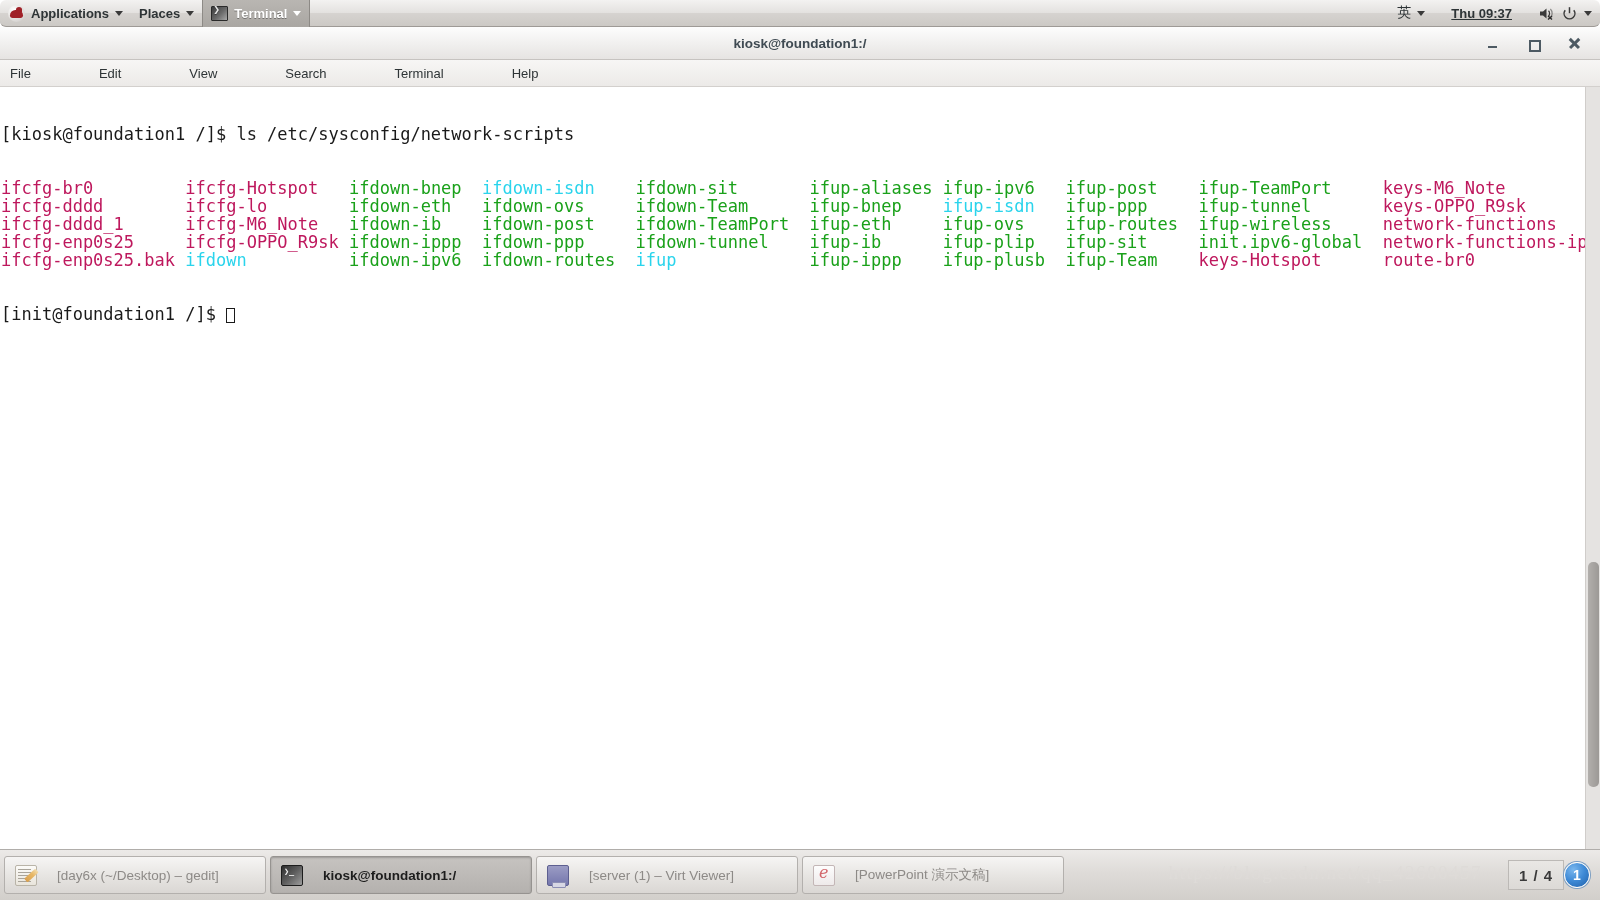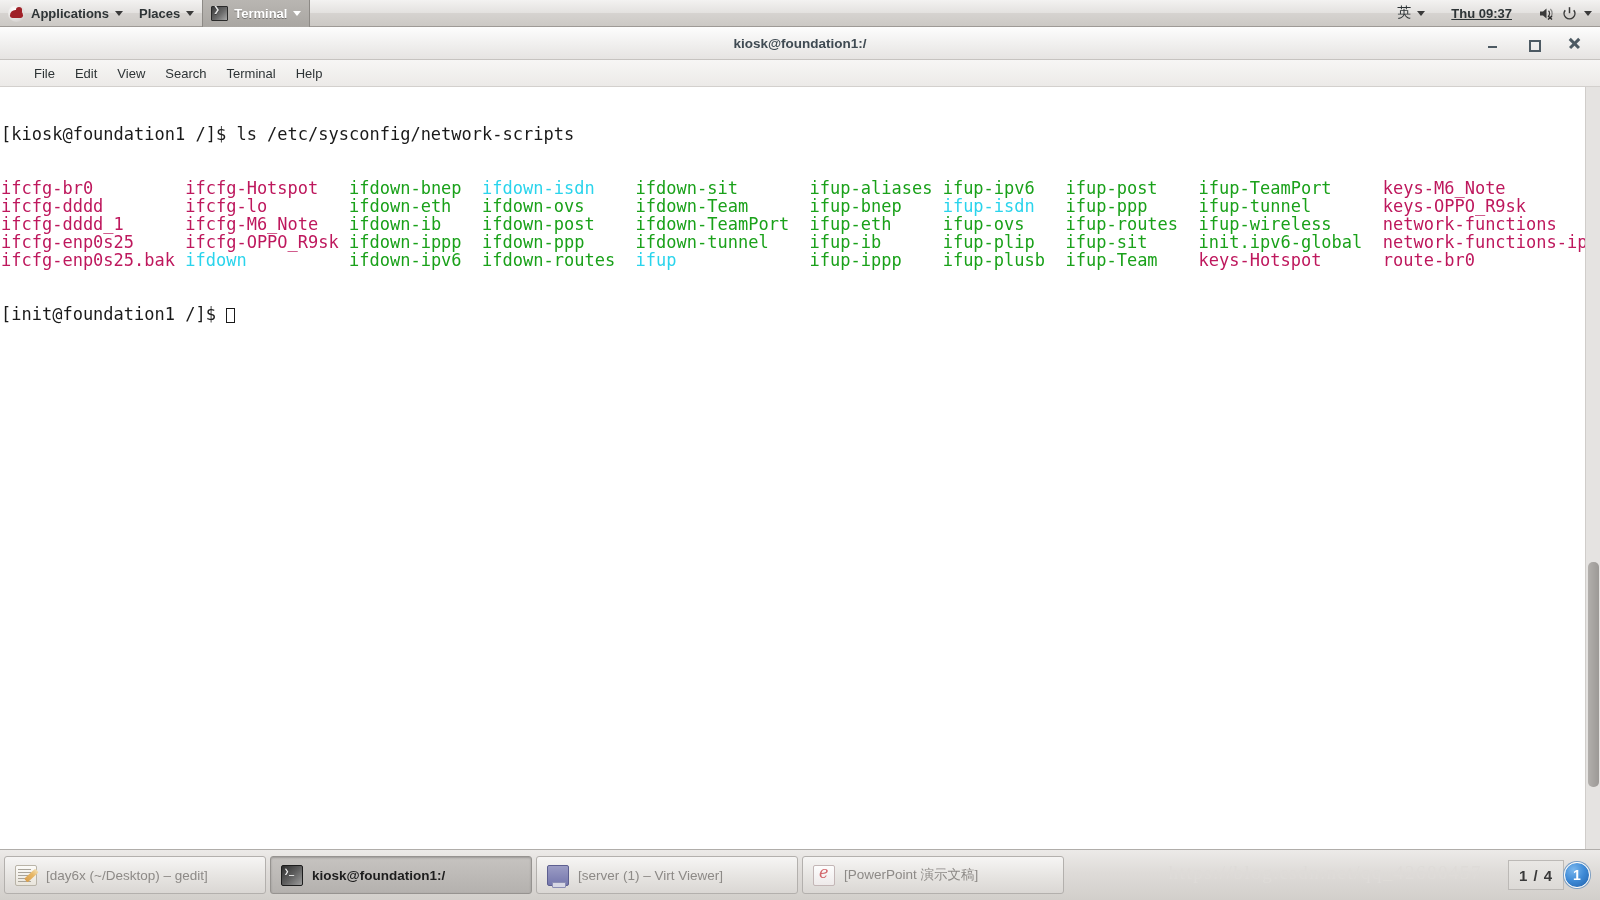--- a/index.html
+++ b/index.html
@@ -10,21 +10,21 @@
     font-family: "Liberation Sans", sans-serif;
   }
 
   
   #top-panel {
     position: absolute; top: 0; left: 0;
     width: 1600px; height: 27px;
     background: linear-gradient(to bottom, #f3f2f1 0%, #e3e1df 50%, #d6d3d0 51%, #ccc9c5 100%);
     border-bottom: 1px solid #9e9a96;
     display: flex; align-items: center;
-    font-size: 13px; color: #2e3436;
+    font-size: 13px; color: #2e3436; border-radius: 6px;
   }
   .panel-item {
     display: flex; align-items: center; gap: 6px;
     height: 27px; padding: 0 8px;
     white-space: nowrap;
   }
   .panel-item.active-win {
     background: linear-gradient(to bottom, #b9b6b2 0%, #a9a6a2 100%);
     border-left: 1px solid #8d8a86;
     border-right: 1px solid #8d8a86;
@@ -105,22 +105,22 @@
     content: ""; position: absolute; left: 1px; top: 6px;
     width: 13px; height: 2.5px; background: #4d5a63;
   }
   .wc-close::before { transform: rotate(45deg); }
   .wc-close::after  { transform: rotate(-45deg); }
 
   #menubar {
     height: 27px; flex: none;
     background: linear-gradient(to bottom, #f7f6f5 0%, #eceae8 100%);
     border-bottom: 1px solid #d3d0cd;
-    display: flex; align-items: center; padding-left: 24px;
-    font-size: 13px; color: #2e3436;
+    display: flex; align-items: center; padding-left: 0;
+    font-size: 13px; color: #2e3436; gap: 48px;
   }
   .menu-entry { padding: 0 10px; height: 27px; line-height: 27px; }
 
   #term-body { flex: 1; display: flex; min-height: 0; background: #ffffff; }
   #term-screen {
     flex: 1; position: relative;
     background: #ffffff;
     padding: 2px 0 0 1px;
     overflow: hidden;
     font-family: "DejaVu Sans Mono", "Liberation Mono", monospace;
@@ -158,21 +158,21 @@
     position: absolute; left: 0; top: 849px;
     width: 1600px; height: 51px;
     background: linear-gradient(to bottom, #eceae8 0%, #dedbd8 45%, #d2cfcb 100%);
     border-top: 1px solid #b0adaa;
     display: flex; align-items: center; padding: 0 4px;
     overflow: hidden;
   }
   .task-btn {
     height: 38px; width: 262px; flex: none;
     margin-right: 4px;
-    display: flex; align-items: center; gap: 9px;
+    display: flex; align-items: center; gap: 20px;
     padding: 0 10px;
     border: 1px solid #b3b0ad; border-radius: 3px;
     background: linear-gradient(to bottom, #f6f5f4 0%, #e6e4e1 55%, #dad7d4 100%);
     font-size: 13.5px; color: #8d8a87;
     white-space: nowrap; overflow: hidden;
   }
   .task-btn.active {
     background: linear-gradient(to bottom, #c6c3c0 0%, #bcb9b6 55%, #b4b1ae 100%);
     border-color: #969390;
     color: #1d1d1d; font-weight: bold;

